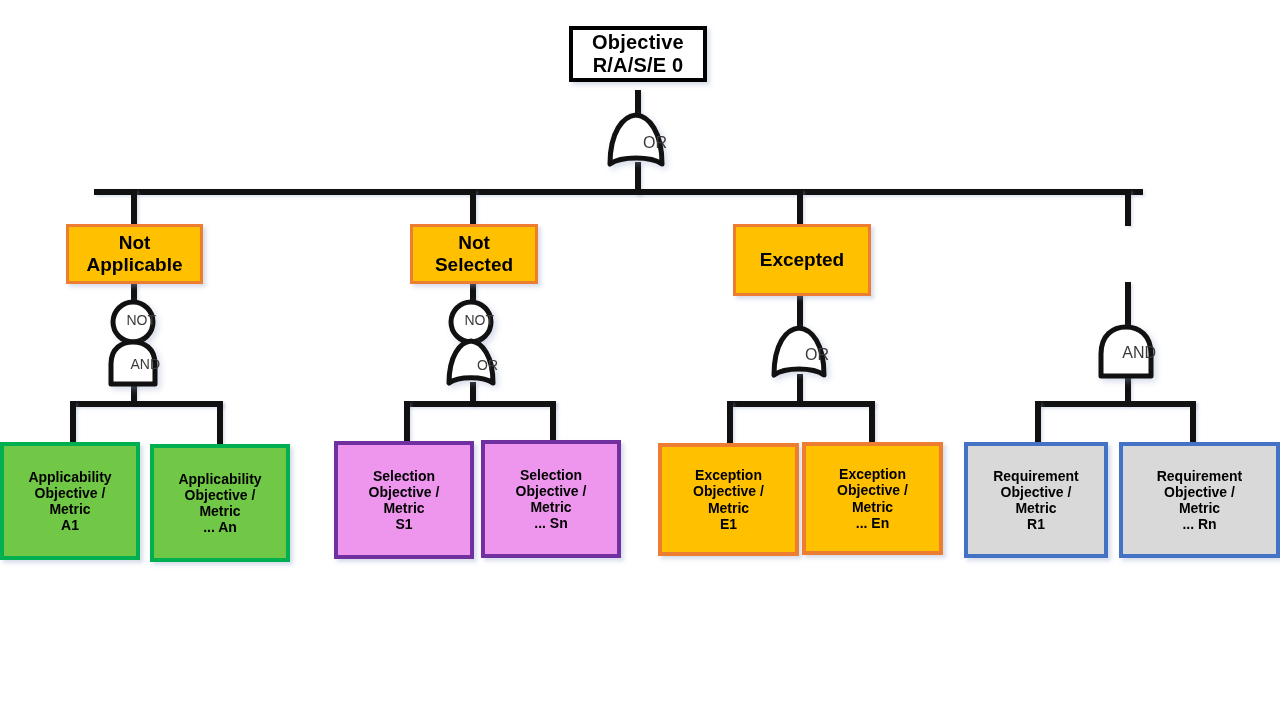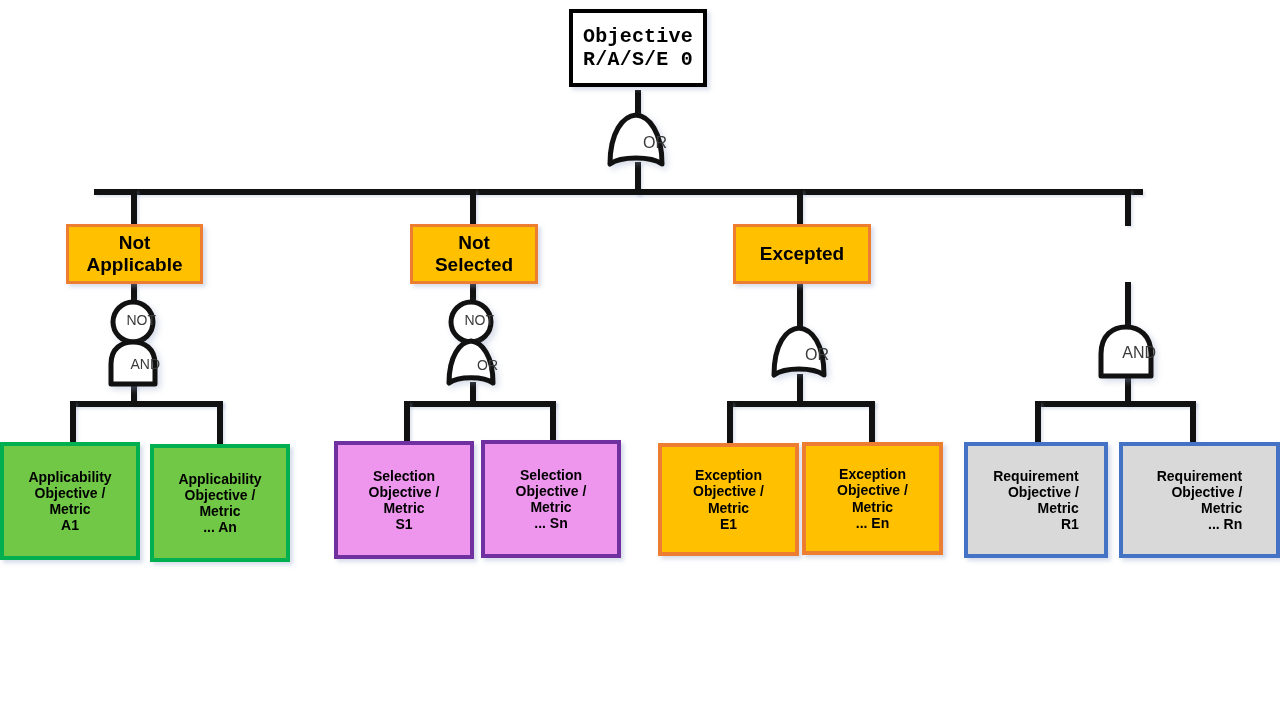--- a/index.html
+++ b/index.html
@@ -54,21 +54,21 @@
     font-size: 19px;
   }
   .node-leaf {
     font-size: 14px;
     border-width: 4px;
     border-style: solid;
   }
   .leaf-green  { background: #70C846; border-color: #00B050; }
   .leaf-violet { background: #EE95EE; border-color: #7030A0; }
   .leaf-amber  { background: #FFC000; border-color: #ED7D31; }
-  .leaf-gray   { background: #D9D9D9; border-color: #4472C4; text-align: right; }
+  .leaf-gray   { background: #D9D9D9; border-color: #4472C4; }
 
   
   .gate {
     position: absolute;
     z-index: 6;
   }
   .gate svg { display: block; overflow: visible; }
   .gate-label {
     position: absolute;
     left: 0;
@@ -78,21 +78,21 @@
     font-family: "Liberation Sans", sans-serif;
     font-weight: normal;
     pointer-events: none;
   }
 </style>
 </head>
 <body>
 
 <div id="canvas">
 
-  <div class="node node-root" style="left:569px; top:9px; width:138px; height:78px;font-family:Liberation Mono, monospace;">Objective
+  <div class="node node-root" style="left:569px; top:26px; width:138px; height:56px;">Objective
 R/A/S/E 0</div>
 
   <div class="wire v" style="left:635px; top:90px; height:26px;"></div>
 
   <div class="gate" style="left:605px; top:112px; width:62px; height:58px;">
     <svg width="62" height="58" viewBox="0 0 62 58">
       <path d="M5 52 C5 20, 18 4, 31 3 C44 4, 57 20, 57 52 C46 44, 16 44, 5 52 Z" fill="#ffffff" stroke="#111111" stroke-width="5" stroke-linejoin="round" style="filter:drop-shadow(3px 3px 3px rgba(150,165,200,0.40));"></path>
     </svg>
     <span class="gate-label" style="top:22px; font-size:16px;">OR</span>
   </div>
@@ -165,21 +165,21 @@
 
   <div class="node node-leaf leaf-violet" style="left:334px; top:441px; width:140px; height:118px;">Selection
 Objective /
 Metric
 S1</div>
   <div class="node node-leaf leaf-violet" style="left:481px; top:440px; width:140px; height:118px;">Selection
 Objective /
 Metric
 ... Sn</div>
 
-  <div class="node node-l2" style="left:733px; top:224px; width:138px; height:60px;">Excepted</div>
+  <div class="node node-l2" style="left:733px; top:224px; width:138px; height:72px;">Excepted</div>
 
   <div class="wire v" style="left:797px; top:282px; height:45px;"></div>
 
   <div class="gate" style="left:769px; top:325px; width:60px; height:56px;">
     <svg width="60" height="56" viewBox="0 0 60 56">
       <path d="M5 50 C5 19, 17 4, 30 3 C43 4, 55 19, 55 50 C44 42, 16 42, 5 50 Z" fill="#ffffff" stroke="#111111" stroke-width="5" stroke-linejoin="round" style="filter:drop-shadow(3px 3px 3px rgba(150,165,200,0.40));"></path>
     </svg>
     <span class="gate-label" style="top:21px; font-size:16px;">OR</span>
   </div>
 

